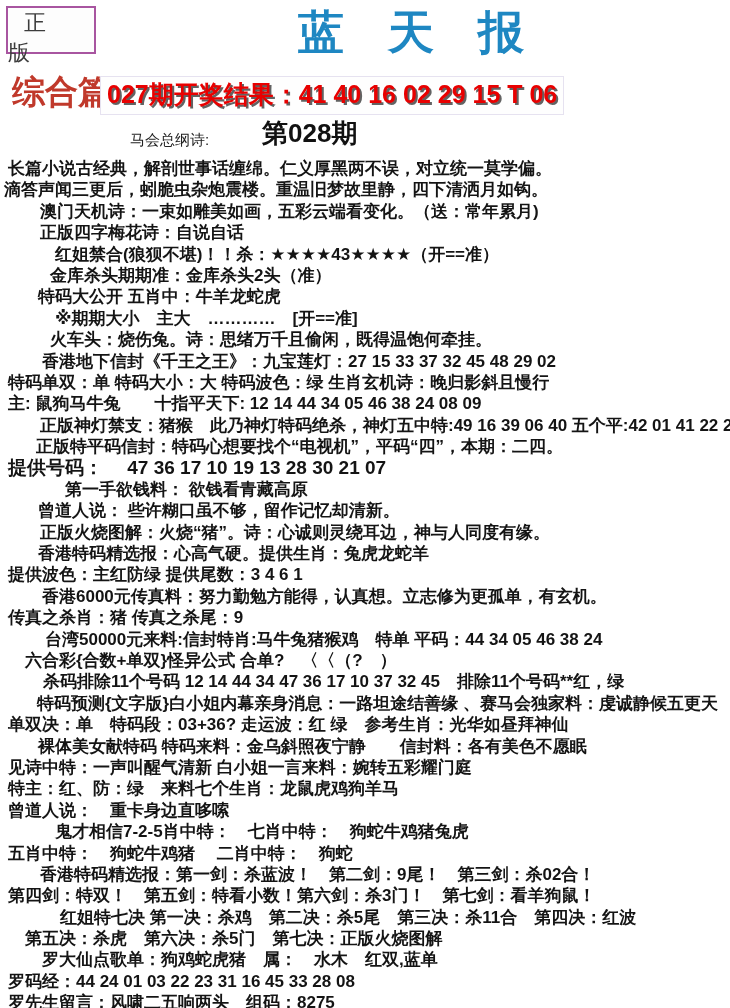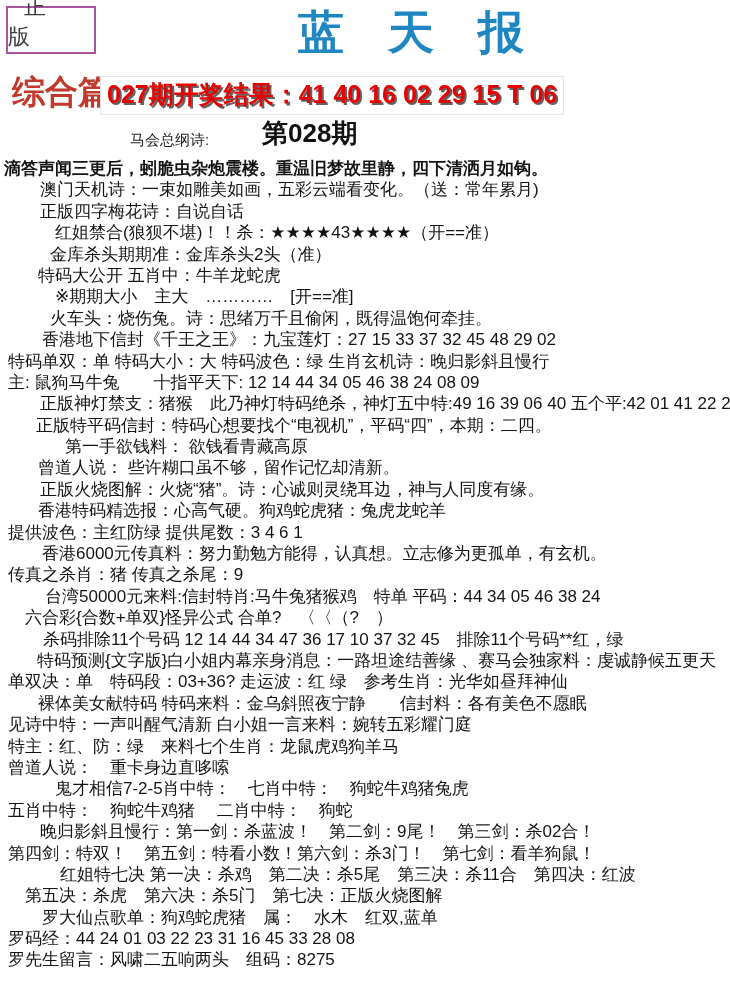--- a/index.html
+++ b/index.html
@@ -5,21 +5,21 @@
   html,body{margin:0;padding:0;}
   body{
     width:730px;height:1008px;position:relative;overflow:hidden;
     background:#ffffff;
     font-family:"Liberation Sans","DejaVu Sans",sans-serif;
     color:#151515;
   }
   
   .edition-box{
     position:absolute;left:6px;top:6px;width:86px;height:44px;
-    border:2px solid #a855a0;display:flex;align-items:flex-end;justify-content:center;
+    border:2px solid #a855a0;display:flex;align-items:flex-start;justify-content:center;
     font-family:"Liberation Serif","DejaVu Serif",serif;
     font-size:22px;color:#3c3c3c;letter-spacing:16px;text-indent:16px;
     background:#fdfdfd;
   }
   .paper-title{
     position:absolute;left:298px;top:6px;
     font-family:"Liberation Serif","DejaVu Serif",serif;
     font-size:46px;font-weight:bold;color:#1e87c2;
     letter-spacing:44px;white-space:nowrap;line-height:54px;
   }
@@ -41,21 +41,21 @@
   .issue-title{
     position:absolute;left:262px;top:116px;
     font-size:26px;font-weight:bold;color:#111;white-space:nowrap;
   }
   
   .sheet{
     position:absolute;left:0;top:158px;width:730px;
   }
   .line{
     height:21.4px;line-height:21.4px;
-    font-size:17px;white-space:nowrap;color:#141414;
+    font-size:17px;white-space:nowrap;color:#141414;font-weight:bold;
   }
   .line.b{font-weight:bold;}
   .line.num{font-size:19px;}
 </style>
 </head>
 <body>
 
 <div class="edition-box">
   <span>正 版</span>
 </div>
@@ -64,51 +64,53 @@
 
 <div class="section-name">综合篇</div>
 
 <div class="result-line">027期开奖结果：41 40 16 02 29 15 T 06</div>
 
 <div class="poem-label">马会总纲诗:</div>
 
 <div class="issue-title">第028期</div>
 
 <div class="sheet">
+  <div class="line b" style="padding-left:8px">长篇小说古经典，解剖世事话缠绵。仁义厚黑两不误，对立统一莫学偏。</div>
   <div class="line b" style="padding-left:4px">滴答声闻三更后，蚓脆虫杂炮震楼。重温旧梦故里静，四下清洒月如钩。</div>
   <div class="line" style="padding-left:40px">澳门天机诗：一束如雕美如画，五彩云端看变化。（送：常年累月)</div>
   <div class="line" style="padding-left:40px">正版四字梅花诗：自说自话</div>
   <div class="line" style="padding-left:55px">红姐禁合(狼狈不堪)！！杀：★★★★43★★★★（开==准）</div>
   <div class="line" style="padding-left:50px">金库杀头期期准：金库杀头2头（准）</div>
   <div class="line" style="padding-left:38px">特码大公开  五肖中：牛羊龙蛇虎</div>
   <div class="line" style="padding-left:55px">※期期大小　主大　…………　[开==准]</div>
   <div class="line" style="padding-left:50px">火车头：烧伤兔。诗：思绪万千且偷闲，既得温饱何牵挂。</div>
   <div class="line" style="padding-left:42px">香港地下信封《千王之王》：九宝莲灯：27 15 33 37 32 45 48 29 02</div>
   <div class="line" style="padding-left:8px">特码单双：单 特码大小：大 特码波色：绿 生肖玄机诗：晚归影斜且慢行</div>
   <div class="line" style="padding-left:8px">主: 鼠狗马牛兔　　十指平天下: 12 14 44 34 05 46 38 24 08 09</div>
   <div class="line" style="padding-left:40px">正版神灯禁支：猪猴　此乃神灯特码绝杀，神灯五中特:49 16 39 06 40 五个平:42 01 41 22 25</div>
   <div class="line" style="padding-left:36px">正版特平码信封：特码心想要找个“电视机”，平码“四”，本期：二四。</div>
+  <div class="line num" style="padding-left:8px">提供号码：　 47 36 17 10 19 13 28 30 21 07</div>
   <div class="line" style="padding-left:65px">第一手欲钱料： 欲钱看青藏高原</div>
   <div class="line" style="padding-left:38px">曾道人说： 些许糊口虽不够，留作记忆却清新。</div>
   <div class="line" style="padding-left:40px">正版火烧图解：火烧“猪”。诗：心诚则灵绕耳边，神与人同度有缘。</div>
-  <div class="line" style="padding-left:38px">香港特码精选报：心高气硬。狗鸡蛇虎猪：兔虎龙蛇羊</div>
+  <div class="line" style="padding-left:38px">香港特码精选报：心高气硬。提供生肖：兔虎龙蛇羊</div>
   <div class="line" style="padding-left:8px">提供波色：主红防绿 提供尾数：3 4 6 1</div>
   <div class="line" style="padding-left:42px">香港6000元传真料：努力勤勉方能得，认真想。立志修为更孤单，有玄机。</div>
   <div class="line" style="padding-left:8px">传真之杀肖：猪 传真之杀尾：9</div>
   <div class="line" style="padding-left:45px">台湾50000元来料:信封特肖:马牛兔猪猴鸡　特单 平码：44 34 05 46 38 24</div>
   <div class="line" style="padding-left:25px">六合彩{合数+单双}怪异公式 合单?　〈〈（?　）</div>
   <div class="line" style="padding-left:43px">杀码排除11个号码 12 14 44 34 47 36 17 10 37 32 45　排除11个号码**红，绿</div>
   <div class="line" style="padding-left:37px">特码预测{文字版}白小姐内幕亲身消息：一路坦途结善缘 、赛马会独家料：虔诚静候五更天</div>
   <div class="line" style="padding-left:8px">单双决：单　特码段：03+36? 走运波：红 绿　参考生肖：光华如昼拜神仙</div>
   <div class="line" style="padding-left:38px">裸体美女献特码 特码来料：金乌斜照夜宁静　　信封料：各有美色不愿眠</div>
   <div class="line" style="padding-left:8px">见诗中特：一声叫醒气清新 白小姐一言来料：婉转五彩耀门庭</div>
   <div class="line" style="padding-left:8px">特主：红、防：绿　来料七个生肖：龙鼠虎鸡狗羊马</div>
   <div class="line" style="padding-left:8px">曾道人说：　重卡身边直哆嗦</div>
   <div class="line" style="padding-left:55px">鬼才相信7-2-5肖中特：　七肖中特：　狗蛇牛鸡猪兔虎</div>
   <div class="line" style="padding-left:8px">五肖中特：　狗蛇牛鸡猪 　二肖中特：　狗蛇</div>
-  <div class="line" style="padding-left:40px">晚归影斜且慢行：第一剑：杀蓝波！　第二剑：9尾！　第三剑：杀02合！</div>
+  <div class="line" style="padding-left:40px">香港特码精选报：第一剑：杀蓝波！　第二剑：9尾！　第三剑：杀02合！</div>
   <div class="line" style="padding-left:8px">第四剑：特双！　第五剑：特看小数！第六剑：杀3门！　第七剑：看羊狗鼠！</div>
   <div class="line" style="padding-left:60px">红姐特七决 第一决：杀鸡　第二决：杀5尾　第三决：杀11合　第四决：红波</div>
   <div class="line" style="padding-left:25px">第五决：杀虎　第六决：杀5门　第七决：正版火烧图解</div>
   <div class="line" style="padding-left:42px">罗大仙点歌单：狗鸡蛇虎猪　属：　水木　红双,蓝单</div>
   <div class="line" style="padding-left:8px">罗码经：44 24 01 03 22 23 31 16 45 33 28 08</div>
   <div class="line" style="padding-left:8px">罗先生留言：风啸二五响两头　组码：8275</div>
 </div>
 
 </body></html>

